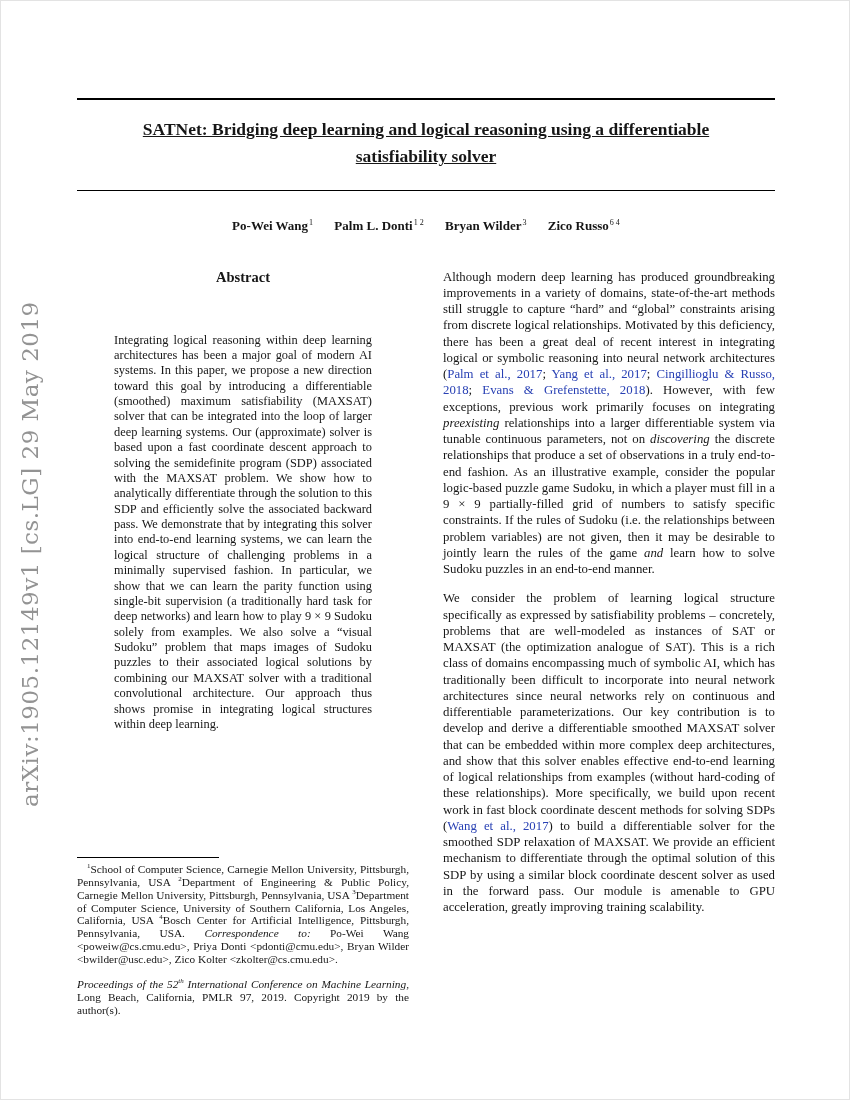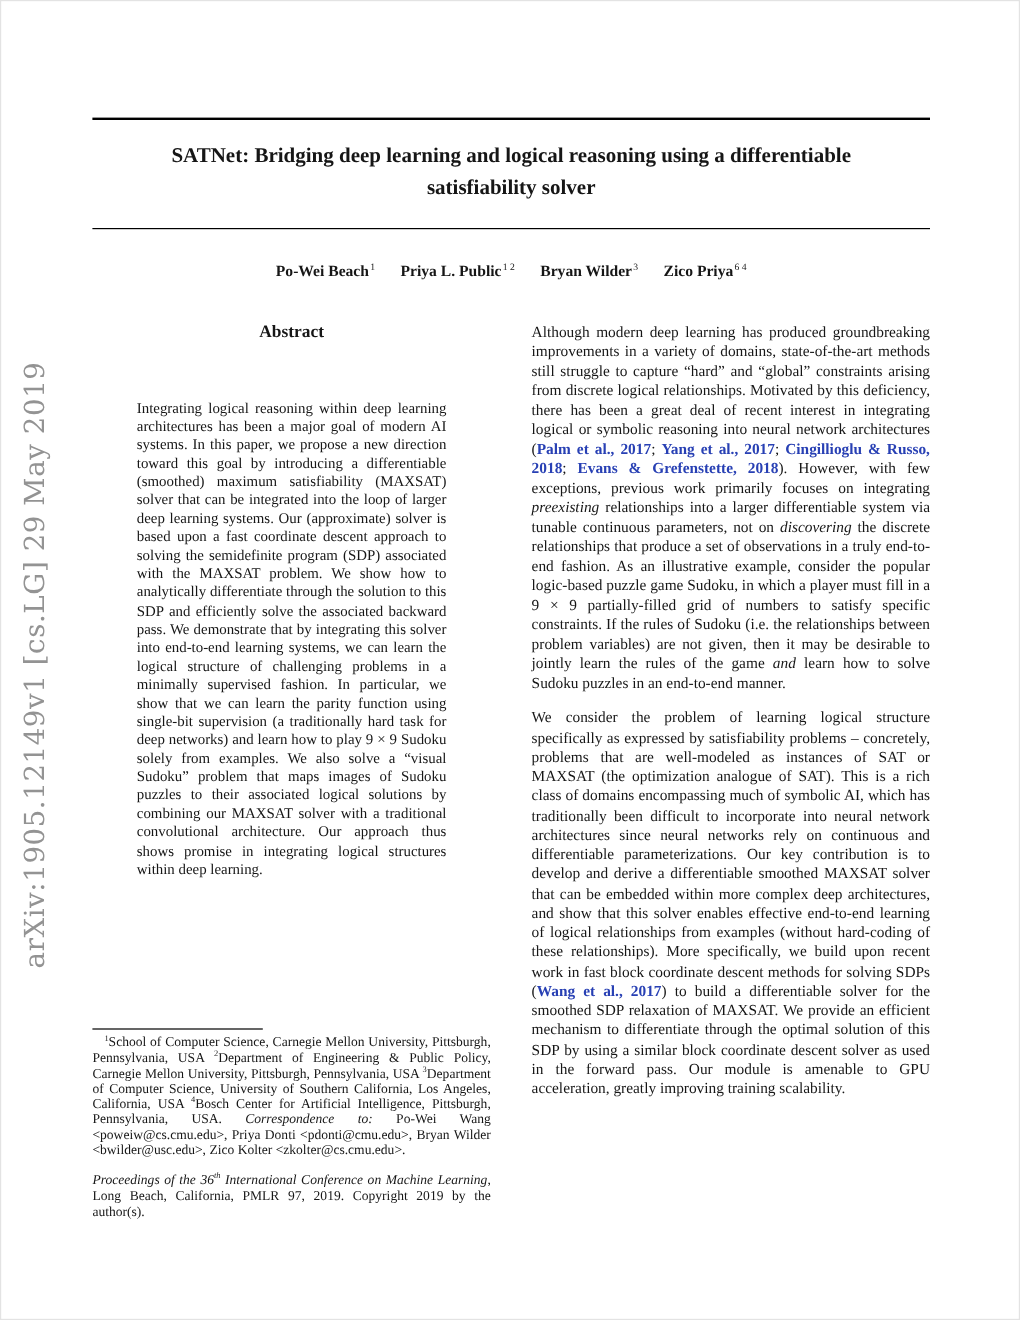--- a/index.html
+++ b/index.html
@@ -36,20 +36,21 @@
   }
   .rule-thick{border-top:2px solid #000;margin-top:97px;}
   .rule-thin{border-top:1.2px solid #000;margin-top:20px;}
   .title{
     margin:16px auto 0 auto;
     max-width:645px;
     text-align:center;
     font-size:17.5px;
     font-weight:bold;
     line-height:1.55;
+    text-decoration:underline;
   }
   .authors{
     margin-top:27px;
     text-align:center;
     font-size:13px;
     font-weight:bold;
   }
   .author{display:inline-block;margin:0 9px;white-space:nowrap;}
   .author-sup{font-size:0.62em;font-weight:normal;margin-left:1px;}
   .columns{
@@ -97,54 +98,54 @@
     font-weight:bold;
   }
   .body-par{
     margin:0 0 13px 0;
     text-align:justify;
     font-size:12.8px;
     line-height:1.27;
   }
   .seg-i{font-style:italic;margin-top:36px;}
   .seg-sup{font-size:0.62em;vertical-align:super;line-height:0;}
-  .seg-cite{color:var(--citation-link);font-weight:bold;}
+  .seg-cite{color:var(--citation-link);}
 </style>
 </head>
 <body>
 
 <div class="page">
 
   <div class="arxiv-stamp">arXiv:1905.12149v1  [cs.LG]  29 May 2019</div>
 
   <div class="content">
 
     <div class="rule-thick"></div>
 
     <h1 class="title">SATNet: Bridging deep learning and logical reasoning using a differentiable satisfiability solver</h1>
 
     <div class="rule-thin"></div>
 
     <div class="authors">
-      <span class="author"><span>Po-Wei Beach</span><sup class="author-sup">1</sup></span>
-      <span class="author"><span>Priya L. Public</span><sup class="author-sup">1 2</sup></span>
+      <span class="author"><span>Po-Wei Wang</span><sup class="author-sup">1</sup></span>
+      <span class="author"><span>Palm L. Donti</span><sup class="author-sup">1 2</sup></span>
       <span class="author"><span>Bryan Wilder</span><sup class="author-sup">3</sup></span>
-      <span class="author"><span>Zico Priya</span><sup class="author-sup">6 4</sup></span>
+      <span class="author"><span>Zico Russo</span><sup class="author-sup">6 4</sup></span>
     </div>
 
     <div class="columns">
 
       <div class="col col-left">
         <h2 class="abstract-heading">Abstract</h2>
         <p class="abstract-body">Integrating logical reasoning within deep learning architectures has been a major goal of modern AI systems. In this paper, we propose a new direction toward this goal by introducing a differentiable (smoothed) maximum satisfiability (MAXSAT) solver that can be integrated into the loop of larger deep learning systems. Our (approximate) solver is based upon a fast coordinate descent approach to solving the semidefinite program (SDP) associated with the MAXSAT problem. We show how to analytically differentiate through the solution to this SDP and efficiently solve the associated backward pass. We demonstrate that by integrating this solver into end-to-end learning systems, we can learn the logical structure of challenging problems in a minimally supervised fashion. In particular, we show that we can learn the parity function using single-bit supervision (a traditionally hard task for deep networks) and learn how to play 9 × 9 Sudoku solely from examples. We also solve a “visual Sudoku” problem that maps images of Sudoku puzzles to their associated logical solutions by combining our MAXSAT solver with a traditional convolutional architecture. Our approach thus shows promise in integrating logical structures within deep learning.</p>
 
         <div class="footnote-block">
           <div class="footnote-rule"></div>
           <p class="footnote"><span class="seg-sup">1</span><span>School of Computer Science, Carnegie Mellon University, Pittsburgh, Pennsylvania, USA </span><span class="seg-sup">2</span><span>Department of Engineering &amp; Public Policy, Carnegie Mellon University, Pittsburgh, Pennsylvania, USA </span><span class="seg-sup">3</span><span>Department of Computer Science, University of Southern California, Los Angeles, California, USA </span><span class="seg-sup">4</span><span>Bosch Center for Artificial Intelligence, Pittsburgh, Pennsylvania, USA. </span><span class="seg-i">Correspondence to:</span><span> Po-Wei Wang &lt;poweiw@cs.cmu.edu&gt;, Priya Donti &lt;pdonti@cmu.edu&gt;, Bryan Wilder &lt;bwilder@usc.edu&gt;, Zico Kolter &lt;zkolter@cs.cmu.edu&gt;.</span></p>
-          <p class="footnote proceedings"><span class="seg-i">Proceedings of the 36</span><span class="seg-i seg-sup">th</span><span class="seg-i"> International Conference on Machine Learning</span><span>, Long Beach, California, PMLR 97, 2019. Copyright 2019 by the author(s).</span></p>
+          <p class="footnote proceedings"><span class="seg-i">Proceedings of the 52</span><span class="seg-i seg-sup">th</span><span class="seg-i"> International Conference on Machine Learning</span><span>, Long Beach, California, PMLR 97, 2019. Copyright 2019 by the author(s).</span></p>
         </div>
       </div>
 
       <div class="col col-right">
         <p class="body-par"><span>Although modern deep learning has produced groundbreaking improvements in a variety of domains, state-of-the-art methods still struggle to capture “hard” and “global” constraints arising from discrete logical relationships. Motivated by this deficiency, there has been a great deal of recent interest in integrating logical or symbolic reasoning into neural network architectures (</span><span class="seg-cite">Palm et al., 2017</span><span>; </span><span class="seg-cite">Yang et al., 2017</span><span>; </span><span class="seg-cite">Cingillioglu &amp; Russo, 2018</span><span>; </span><span class="seg-cite">Evans &amp; Grefenstette, 2018</span><span>). However, with few exceptions, previous work primarily focuses on integrating </span><span class="seg-i">preexisting</span><span> relationships into a larger differentiable system via tunable continuous parameters, not on </span><span class="seg-i">discovering</span><span> the discrete relationships that produce a set of observations in a truly end-to-end fashion. As an illustrative example, consider the popular logic-based puzzle game Sudoku, in which a player must fill in a 9 × 9 partially-filled grid of numbers to satisfy specific constraints. If the rules of Sudoku (i.e. the relationships between problem variables) are not given, then it may be desirable to jointly learn the rules of the game </span><span class="seg-i">and</span><span> learn how to solve Sudoku puzzles in an end-to-end manner.</span></p>
         <p class="body-par"><span>We consider the problem of learning logical structure specifically as expressed by satisfiability problems – concretely, problems that are well-modeled as instances of SAT or MAXSAT (the optimization analogue of SAT). This is a rich class of domains encompassing much of symbolic AI, which has traditionally been difficult to incorporate into neural network architectures since neural networks rely on continuous and differentiable parameterizations. Our key contribution is to develop and derive a differentiable smoothed MAXSAT solver that can be embedded within more complex deep architectures, and show that this solver enables effective end-to-end learning of logical relationships from examples (without hard-coding of these relationships). More specifically, we build upon recent work in fast block coordinate descent methods for solving SDPs (</span><span class="seg-cite">Wang et al., 2017</span><span>) to build a differentiable solver for the smoothed SDP relaxation of MAXSAT. We provide an efficient mechanism to differentiate through the optimal solution of this SDP by using a similar block coordinate descent solver as used in the forward pass. Our module is amenable to GPU acceleration, greatly improving training scalability.</span></p>
       </div>
 
     </div>
   </div>

